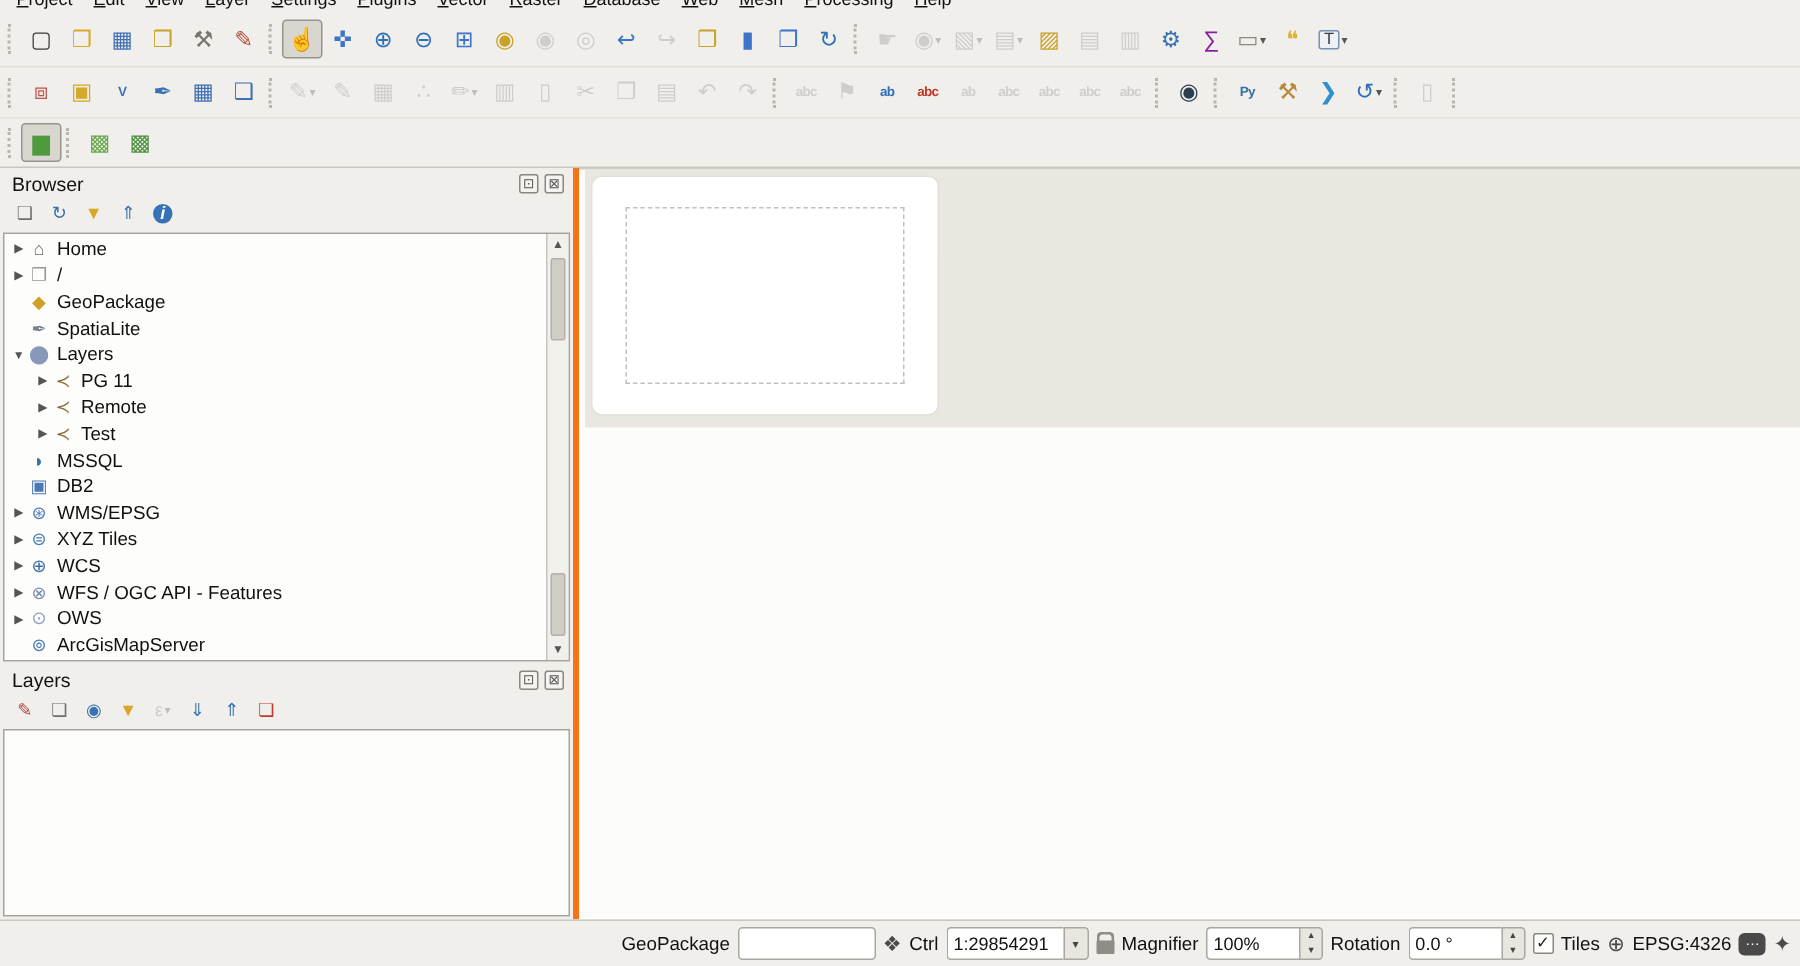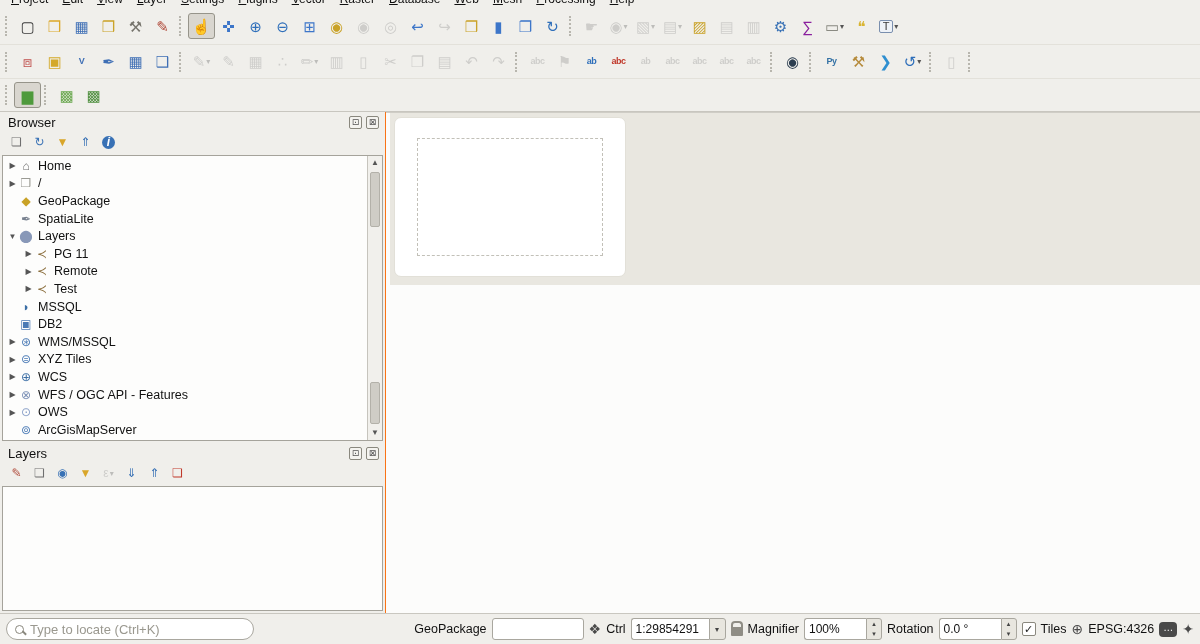--- a/index.html
+++ b/index.html
@@ -22,21 +22,21 @@
   .tb-btn.active { background:#d9d6cf; border-color:#96948a; }
   .tb-btn.disabled { opacity:.32; filter:grayscale(1); }
   .tb-glyph { font-size:15px; line-height:1; }
   .tb-glyph.smalltext { font-size:9px; font-weight:bold; letter-spacing:-.5px; }
   .tb-glyph.boxed { border:1px solid #7a8fae; border-radius:2px; padding:0 3px; font-size:11px; background:#eef2f7; }
   .dd { font-size:8px; color:#555; margin-left:1px; }
   .tb-handle { width:6px; height:20px; margin:0 3px; border-left:2px dotted #b8b6ae; flex:none; }
 
   
   .content { flex:1; display:flex; min-height:0; }
-  .left { width:386px; flex:none; display:flex; flex-direction:column; border-right:1px solid #f97316; background:#f0efeb; }
+  .left { width:386px; flex:none; display:flex; flex-direction:column; border-right:4px solid #f97316; background:#f0efeb; }
   .panel { display:flex; flex-direction:column; min-height:0; }
   .panel.browser { height:331px; flex:none; }
   .panel.layers  { flex:1; }
   .panel-head { display:flex; align-items:center; padding:3px 6px 1px 8px; }
   .panel-title { font-size:13px; color:#111; }
   .panel-btns { margin-left:auto; display:flex; gap:4px; }
   .pbtn { width:13px; height:13px; border:1px solid #8a887e; border-radius:2px; font-size:9px; line-height:11px;
           text-align:center; color:#555; background:#f4f3ef; }
   .panel-tools { display:flex; align-items:center; gap:2px; padding:1px 4px 3px 6px; }
   .panel-tools .tb-btn { width:21px; height:20px; }
@@ -421,21 +421,21 @@
                 <span class="tree-label">MSSQL</span>
               </div>
               <div class="tree-row" style="padding-left: 4px;">
                 <span class="expander"></span>
                 <span class="tree-icon" style="color: rgb(74, 122, 181);">▣</span>
                 <span class="tree-label">DB2</span>
               </div>
               <div class="tree-row" style="padding-left: 4px;">
                 <span class="expander">▶</span>
                 <span class="tree-icon" style="color: rgb(74, 122, 181);">⊛</span>
-                <span class="tree-label">WMS/MSSQL</span>
+                <span class="tree-label">WMS/EPSG</span>
               </div>
               <div class="tree-row" style="padding-left: 4px;">
                 <span class="expander">▶</span>
                 <span class="tree-icon" style="color: rgb(74, 122, 181);">⊜</span>
                 <span class="tree-label">XYZ Tiles</span>
               </div>
               <div class="tree-row" style="padding-left: 4px;">
                 <span class="expander">▶</span>
                 <span class="tree-icon" style="color: rgb(59, 110, 165);">⊕</span>
                 <span class="tree-label">WCS</span>
@@ -510,24 +510,20 @@
         <div class="template-row">
           <div class="thumb">
             <div class="thumb-inner"></div>
           </div>
         </div>
       </div>
     </div>
   </div>
 
   <div class="statusbar">
-    <div class="locator">
-      <span class="mag-icon"></span>
-      <span class="locator-ph">Type to locate (Ctrl+K)</span>
-    </div>
 
     <span class="sb-label push-right">GeoPackage</span>
     <input class="sb-input coord" value="" style="">
     <span class="sb-icon">❖</span>
 
     <span class="sb-label">Ctrl</span>
     <span class="scale-wrap">
       <input class="sb-input scale" value="1:29854291" style="">
       <span class="combo-btn">▾</span>
     </span>

